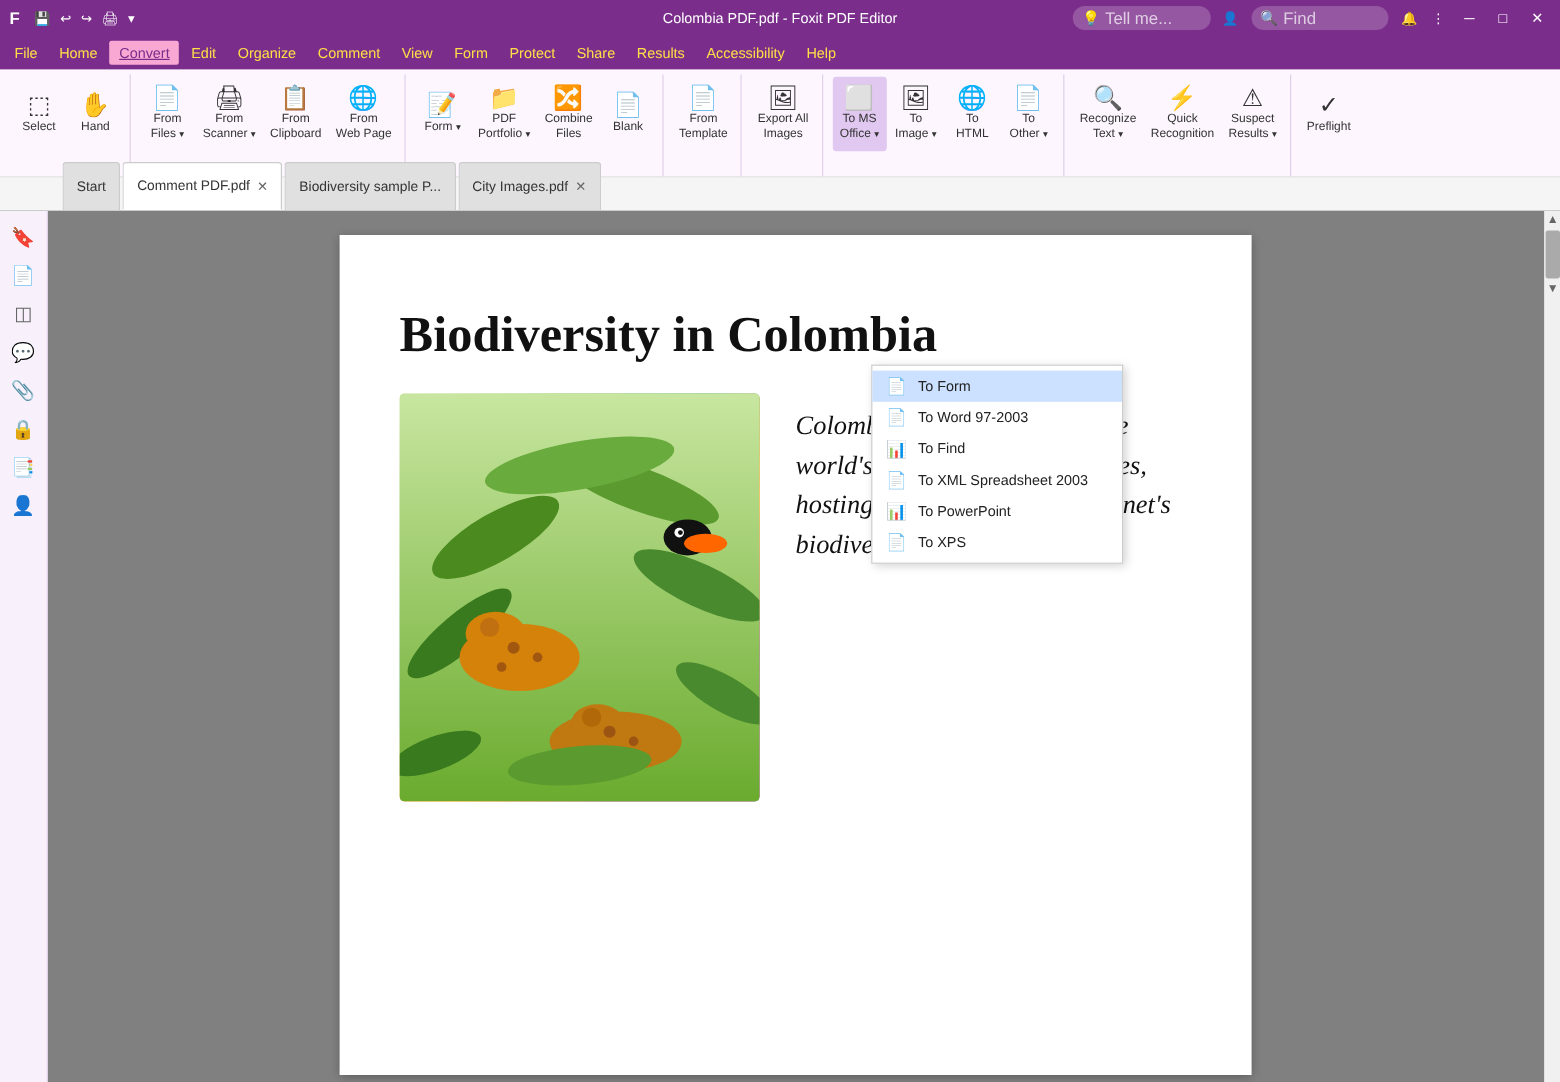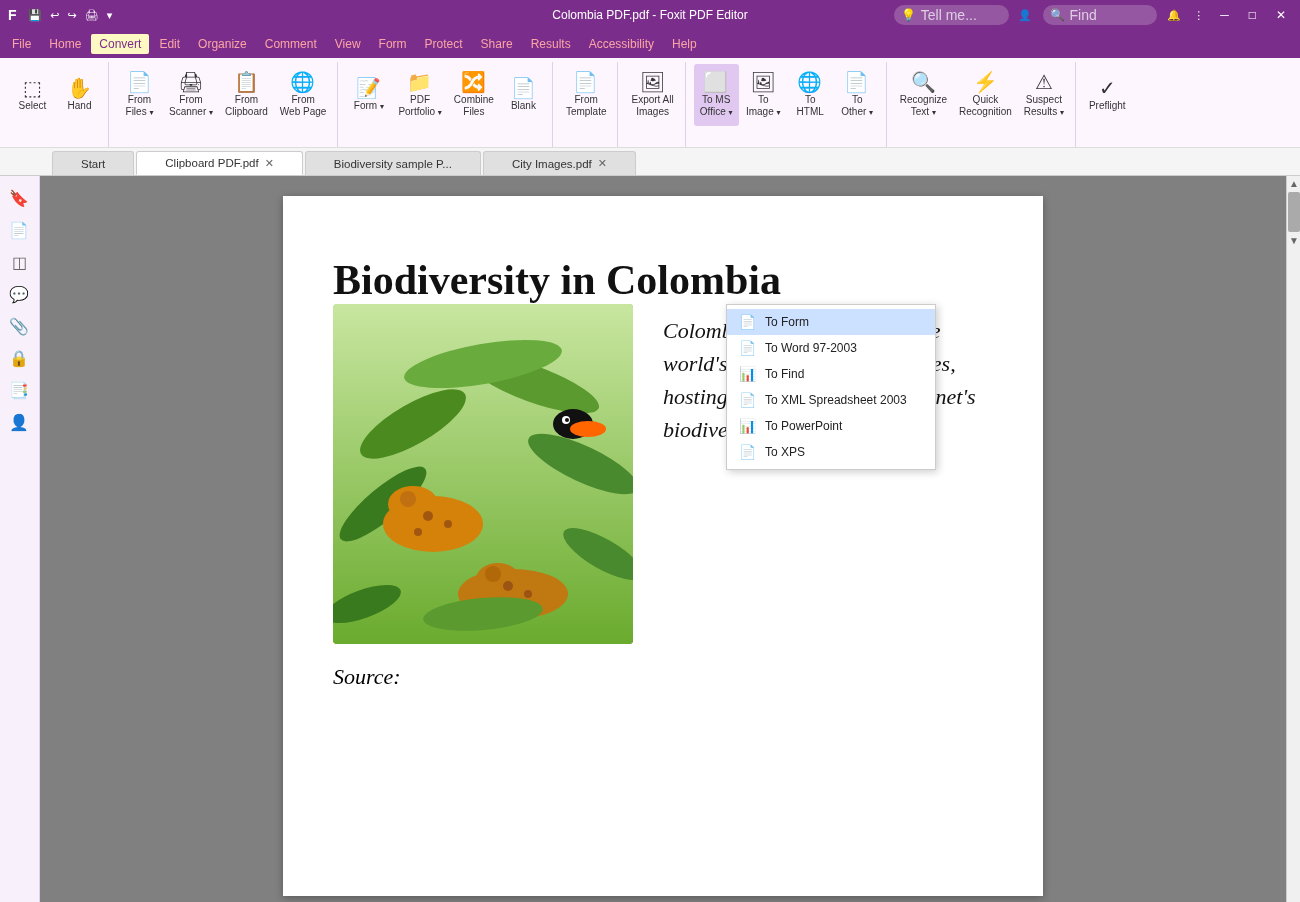--- a/index.html
+++ b/index.html
@@ -27,24 +27,24 @@
       display: flex;
       align-items: center;
       padding: 0 4px;
       color: white;
       gap: 2px;
     }
     .menu-item {
       padding: 3px 8px;
       cursor: pointer;
       font-size: 12px;
-      color: #fca5a5;
+      color: #fde047;
       border-radius: 2px;
     }
-    .menu-item.active { background: #fef9c3; color: #7b2d8b; }
+    .menu-item.active { background: #f9a8d4; color: #7b2d8b; text-decoration: underline; }
 
     
     .ribbon {
       height: 90px;
       background: #fdf6ff;
       border-bottom: 1px solid #ddd;
       display: flex;
       align-items: stretch;
       padding: 4px 4px 0 4px;
       gap: 2px;
@@ -95,22 +95,22 @@
     
     .tab-bar {
       height: 28px;
       background: #f5f5f5;
       display: flex;
       align-items: flex-end;
       border-bottom: 1px solid #ccc;
       padding-left: 52px;
     }
     .tab {
-      height: 24px;
-      padding: 0 28px;
+      height: 40px;
+      padding: 0 11px;
       display: flex;
       align-items: center;
       font-size: 11.5px;
       cursor: pointer;
       background: #e0e0e0;
       border: 1px solid #ccc;
       border-bottom: none;
       margin-right: 2px;
       border-radius: 3px 3px 0 0;
       color: #333;
@@ -209,20 +209,21 @@
       color: #222;
       gap: 8px;
     }
     .dropdown-item.highlighted { background: #cce0ff; }
     .dropdown-icon { font-size: 14px; color: #555; width: 18px; }
 
     
     .doc-title {
       font-size: 42px;
       font-weight: 900;
+      margin-bottom: 24px;
       margin-top: 20px;
       color: #111;
       font-family: Georgia, serif;
     }
     .doc-content-row {
       display: flex;
       gap: 30px;
     }
     .doc-image-placeholder {
       width: 300px;
@@ -454,21 +455,21 @@
       </div>
     </div>
   </div>
 </div>
 
 <div class="tab-bar">
   <div class="tab">
     <span>Start</span>
   </div>
   <div class="tab active">
-    <span>Clipboard PDF.pdf</span>
+    <span>Comment PDF.pdf</span>
     <span class="tab-close">✕</span>
   </div>
   <div class="tab">
     <span>Biodiversity sample P...</span>
   </div>
   <div class="tab">
     <span>City Images.pdf</span>
     <span class="tab-close">✕</span>
   </div>
 </div>
@@ -556,21 +557,20 @@
 
             <ellipse cx="30" cy="300" rx="40" ry="14" fill="#3a7a1e" transform="rotate(-20 30 300)"></ellipse>
             <ellipse cx="270" cy="250" rx="45" ry="15" fill="#4a8a2e" transform="rotate(30 270 250)"></ellipse>
             <ellipse cx="150" cy="310" rx="60" ry="16" fill="#5a9a2e" transform="rotate(-5 150 310)"></ellipse>
           </svg>
         </div>
         <div style="flex:1;">
           <div class="doc-quote">Colombia is listed as one of the world's "megadiverse" countries, hosting close to 10% of the planet's biodiversity.</div>
         </div>
       </div>
-      <div class="doc-source">Source:</div>
     </div>
   </div>
 
   <div class="v-scrollbar">
     <div style="font-size:10px;text-align:center;color:#666;padding:2px;">▲</div>
     <div class="v-scrollbar-thumb"></div>
     <div style="font-size:10px;text-align:center;color:#666;padding:2px;">▼</div>
   </div>
 </div>
 

